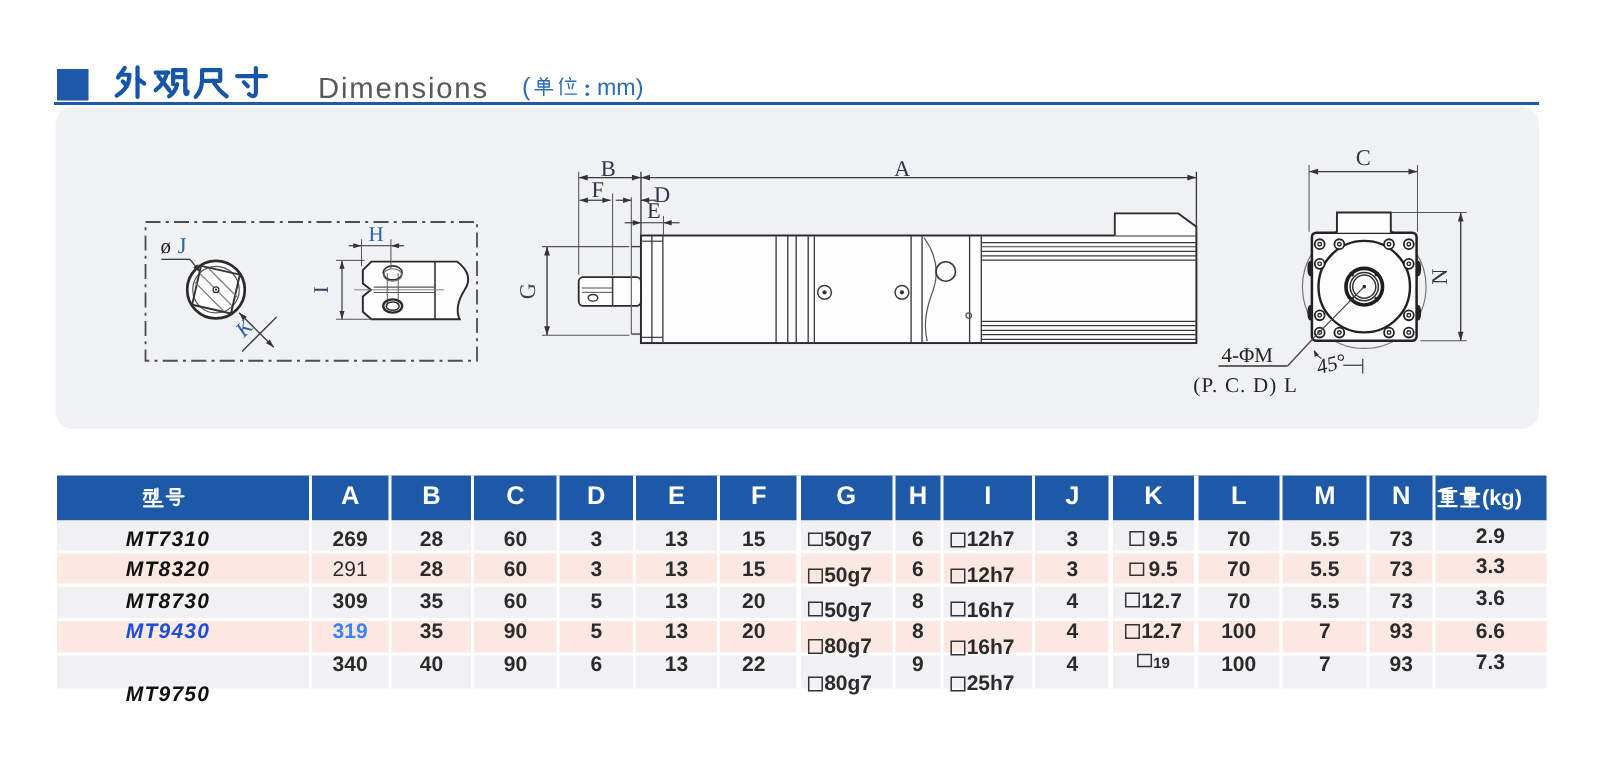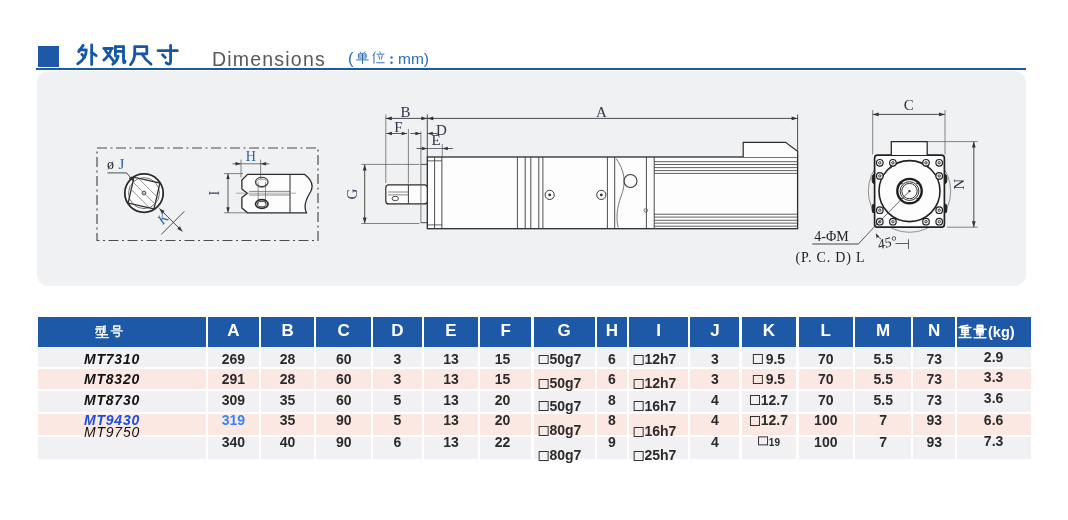--- a/index.html
+++ b/index.html
@@ -242,21 +242,21 @@
 <div style="position:absolute;left:560.0px;top:358.8px;transform:translate(-50%,-50%);font-weight:bold;font-size:14px;white-space:nowrap;color:#2b2b2b;"><span style="display:inline-block;width:7.8px;height:7.8px;border:1.3px solid #333;margin-right:1px;vertical-align:-0.5px;"></span>50g7</div>
 <div style="position:absolute;left:611.9px;top:358.7px;transform:translate(-50%,-50%);font-weight:bold;font-size:14px;white-space:nowrap;color:#2b2b2b;">6</div>
 <div style="position:absolute;left:655.0px;top:359.1px;transform:translate(-50%,-50%);font-weight:bold;font-size:14px;white-space:nowrap;color:#2b2b2b;"><span style="display:inline-block;width:7.8px;height:7.8px;border:1.3px solid #333;margin-right:1px;vertical-align:-0.5px;"></span>12h7</div>
 <div style="position:absolute;left:714.9px;top:358.7px;transform:translate(-50%,-50%);font-weight:bold;font-size:14px;white-space:nowrap;color:#2b2b2b;">3</div>
 <div style="position:absolute;left:769.0px;top:358.7px;transform:translate(-50%,-50%);font-weight:bold;font-size:14px;white-space:nowrap;color:#2b2b2b;"><span style="display:inline-block;width:7.8px;height:7.8px;border:1.3px solid #333;margin-right:3px;vertical-align:-0.5px;"></span>9.5</div>
 <div style="position:absolute;left:825.8px;top:358.7px;transform:translate(-50%,-50%);font-weight:bold;font-size:14px;white-space:nowrap;color:#2b2b2b;">70</div>
 <div style="position:absolute;left:883.2px;top:358.7px;transform:translate(-50%,-50%);font-weight:bold;font-size:14px;white-space:nowrap;color:#2b2b2b;">5.5</div>
 <div style="position:absolute;left:934.2px;top:358.7px;transform:translate(-50%,-50%);font-weight:bold;font-size:14px;white-space:nowrap;color:#2b2b2b;">73</div>
 <div style="position:absolute;left:993.6px;top:356.6px;transform:translate(-50%,-50%);font-weight:bold;font-size:14px;white-space:nowrap;color:#2b2b2b;">2.9</div>
 <div style="position:absolute;left:112.0px;top:378.8px;transform:translate(-50%,-50%);font-weight:bold;font-size:14px;white-space:nowrap;font-style:italic;letter-spacing:0.8px;color:#111;">MT8320</div>
-<div style="position:absolute;left:233.4px;top:378.8px;transform:translate(-50%,-50%);font-weight:bold;font-size:14px;white-space:nowrap;color:#2b2b2b;">291</div>
+<div style="position:absolute;left:233.4px;top:378.8px;transform:translate(-50%,-50%);font-weight:normal;font-size:14px;white-space:nowrap;color:#2b2b2b;">291</div>
 <div style="position:absolute;left:287.6px;top:378.8px;transform:translate(-50%,-50%);font-weight:bold;font-size:14px;white-space:nowrap;color:#2b2b2b;">28</div>
 <div style="position:absolute;left:343.7px;top:378.8px;transform:translate(-50%,-50%);font-weight:bold;font-size:14px;white-space:nowrap;color:#2b2b2b;">60</div>
 <div style="position:absolute;left:397.5px;top:378.8px;transform:translate(-50%,-50%);font-weight:bold;font-size:14px;white-space:nowrap;color:#2b2b2b;">3</div>
 <div style="position:absolute;left:451.0px;top:378.8px;transform:translate(-50%,-50%);font-weight:bold;font-size:14px;white-space:nowrap;color:#2b2b2b;">13</div>
 <div style="position:absolute;left:502.5px;top:378.8px;transform:translate(-50%,-50%);font-weight:bold;font-size:14px;white-space:nowrap;color:#2b2b2b;">15</div>
 <div style="position:absolute;left:560.0px;top:383.4px;transform:translate(-50%,-50%);font-weight:bold;font-size:14px;white-space:nowrap;color:#2b2b2b;"><span style="display:inline-block;width:7.8px;height:7.8px;border:1.3px solid #333;margin-right:1px;vertical-align:-0.5px;"></span>50g7</div>
 <div style="position:absolute;left:611.9px;top:378.8px;transform:translate(-50%,-50%);font-weight:bold;font-size:14px;white-space:nowrap;color:#2b2b2b;">6</div>
 <div style="position:absolute;left:655.0px;top:383.4px;transform:translate(-50%,-50%);font-weight:bold;font-size:14px;white-space:nowrap;color:#2b2b2b;"><span style="display:inline-block;width:7.8px;height:7.8px;border:1.3px solid #333;margin-right:1px;vertical-align:-0.5px;"></span>12h7</div>
 <div style="position:absolute;left:714.9px;top:378.8px;transform:translate(-50%,-50%);font-weight:bold;font-size:14px;white-space:nowrap;color:#2b2b2b;">3</div>
 <div style="position:absolute;left:769.0px;top:378.8px;transform:translate(-50%,-50%);font-weight:bold;font-size:14px;white-space:nowrap;color:#2b2b2b;"><span style="display:inline-block;width:7.8px;height:7.8px;border:1.3px solid #333;margin-right:3px;vertical-align:-0.5px;"></span>9.5</div>
@@ -289,21 +289,21 @@
 <div style="position:absolute;left:502.5px;top:420.2px;transform:translate(-50%,-50%);font-weight:bold;font-size:14px;white-space:nowrap;color:#2b2b2b;">20</div>
 <div style="position:absolute;left:560.0px;top:430.3px;transform:translate(-50%,-50%);font-weight:bold;font-size:14px;white-space:nowrap;color:#2b2b2b;"><span style="display:inline-block;width:7.8px;height:7.8px;border:1.3px solid #333;margin-right:1px;vertical-align:-0.5px;"></span>80g7</div>
 <div style="position:absolute;left:611.9px;top:420.2px;transform:translate(-50%,-50%);font-weight:bold;font-size:14px;white-space:nowrap;color:#2b2b2b;">8</div>
 <div style="position:absolute;left:655.0px;top:431.3px;transform:translate(-50%,-50%);font-weight:bold;font-size:14px;white-space:nowrap;color:#2b2b2b;"><span style="display:inline-block;width:7.8px;height:7.8px;border:1.3px solid #333;margin-right:1px;vertical-align:-0.5px;"></span>16h7</div>
 <div style="position:absolute;left:714.9px;top:420.2px;transform:translate(-50%,-50%);font-weight:bold;font-size:14px;white-space:nowrap;color:#2b2b2b;">4</div>
 <div style="position:absolute;left:769.0px;top:420.2px;transform:translate(-50%,-50%);font-weight:bold;font-size:14px;white-space:nowrap;color:#2b2b2b;"><span style="display:inline-block;width:7.8px;height:7.8px;border:1.3px solid #333;margin-right:1px;vertical-align:-0.5px;"></span>12.7</div>
 <div style="position:absolute;left:825.8px;top:420.2px;transform:translate(-50%,-50%);font-weight:bold;font-size:14px;white-space:nowrap;color:#2b2b2b;">100</div>
 <div style="position:absolute;left:883.2px;top:420.2px;transform:translate(-50%,-50%);font-weight:bold;font-size:14px;white-space:nowrap;color:#2b2b2b;">7</div>
 <div style="position:absolute;left:934.2px;top:420.2px;transform:translate(-50%,-50%);font-weight:bold;font-size:14px;white-space:nowrap;color:#2b2b2b;">93</div>
 <div style="position:absolute;left:993.6px;top:419.8px;transform:translate(-50%,-50%);font-weight:bold;font-size:14px;white-space:nowrap;color:#2b2b2b;">6.6</div>
-<div style="position:absolute;left:112.0px;top:432px;transform:translate(-50%,-50%);font-weight:normal;font-size:14px;white-space:nowrap;font-style:italic;letter-spacing:0.8px;color:#111;">MT9750</div>
+<div style="position:absolute;left:112.0px;top:462px;transform:translate(-50%,-50%);font-weight:bold;font-size:14px;white-space:nowrap;font-style:italic;letter-spacing:0.8px;color:#111;">MT9750</div>
 <div style="position:absolute;left:233.4px;top:441.5px;transform:translate(-50%,-50%);font-weight:bold;font-size:14px;white-space:nowrap;color:#2b2b2b;">340</div>
 <div style="position:absolute;left:287.6px;top:441.5px;transform:translate(-50%,-50%);font-weight:bold;font-size:14px;white-space:nowrap;color:#2b2b2b;">40</div>
 <div style="position:absolute;left:343.7px;top:441.5px;transform:translate(-50%,-50%);font-weight:bold;font-size:14px;white-space:nowrap;color:#2b2b2b;">90</div>
 <div style="position:absolute;left:397.5px;top:441.5px;transform:translate(-50%,-50%);font-weight:bold;font-size:14px;white-space:nowrap;color:#2b2b2b;">6</div>
 <div style="position:absolute;left:451.0px;top:441.5px;transform:translate(-50%,-50%);font-weight:bold;font-size:14px;white-space:nowrap;color:#2b2b2b;">13</div>
 <div style="position:absolute;left:502.5px;top:441.5px;transform:translate(-50%,-50%);font-weight:bold;font-size:14px;white-space:nowrap;color:#2b2b2b;">22</div>
 <div style="position:absolute;left:560.0px;top:455.0px;transform:translate(-50%,-50%);font-weight:bold;font-size:14px;white-space:nowrap;color:#2b2b2b;"><span style="display:inline-block;width:7.8px;height:7.8px;border:1.3px solid #333;margin-right:1px;vertical-align:-0.5px;"></span>80g7</div>
 <div style="position:absolute;left:611.9px;top:441.5px;transform:translate(-50%,-50%);font-weight:bold;font-size:14px;white-space:nowrap;color:#2b2b2b;">9</div>
 <div style="position:absolute;left:655.0px;top:455.3px;transform:translate(-50%,-50%);font-weight:bold;font-size:14px;white-space:nowrap;color:#2b2b2b;"><span style="display:inline-block;width:7.8px;height:7.8px;border:1.3px solid #333;margin-right:1px;vertical-align:-0.5px;"></span>25h7</div>
 <div style="position:absolute;left:714.9px;top:441.5px;transform:translate(-50%,-50%);font-weight:bold;font-size:14px;white-space:nowrap;color:#2b2b2b;">4</div>

